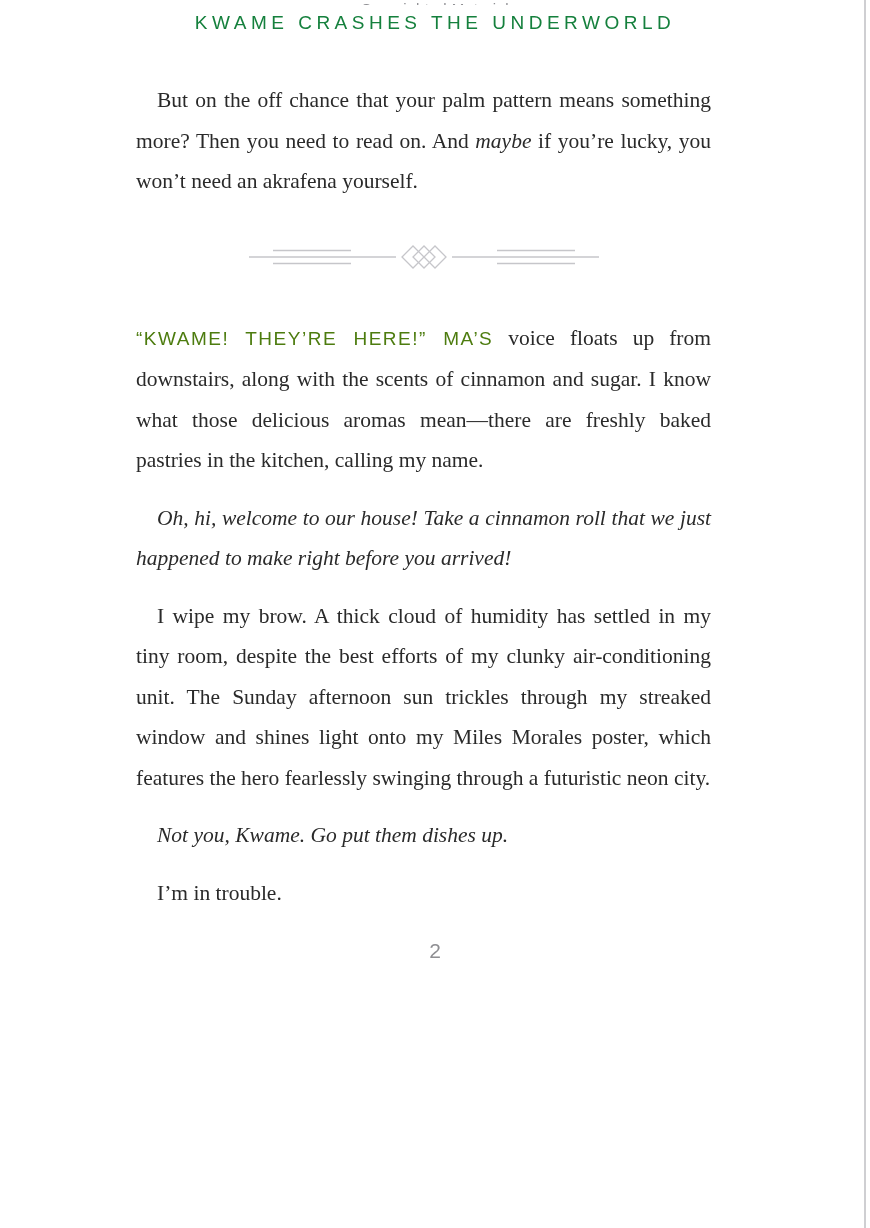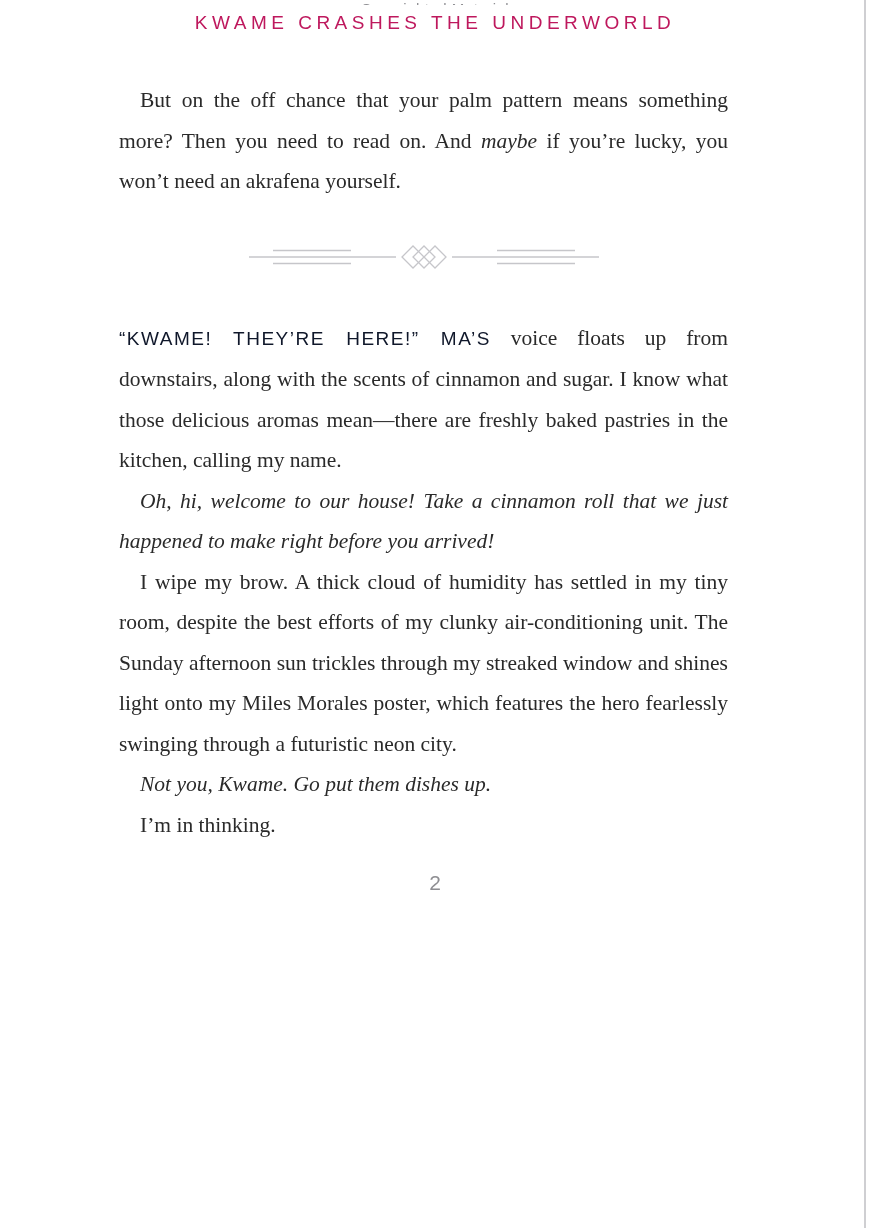--- a/index.html
+++ b/index.html
@@ -42,51 +42,51 @@
     letter-spacing: 0.5px;
   }
   .running-head {
     margin-top: 10px;
     text-align: center;
     font-family: "Liberation Sans", sans-serif;
     font-weight: 400;
     font-size: 19px;
     line-height: 26px;
     letter-spacing: 4.5px;
-    color: #be185d;
+    color: #15803d;
   }
   .text-block {
     margin-left: 119px;
     width: 609px;
     color: #2a2a2a;
     font-size: 21.5px;
     line-height: 40.5px;
     text-align: justify;
   }
   .body-para {
-    margin: 0;
+    margin: 17px;
     padding: 0;
   }
   .body-para.first {
     margin-top: 44px;
   }
   .indent {
     text-indent: 21px;
   }
   .italic-para {
     font-style: italic;
   }
   em {
     font-style: italic;
   }
   .opener-caps {
     font-family: "Liberation Sans", sans-serif;
     font-size: 19px;
     letter-spacing: 1.5px;
-    color: #0f172a;
+    color: #4d7c0f;
   }
   .divider-wrap {
     margin-top: 40px;
     margin-bottom: 46px;
     height: 30px;
     display: flex;
     justify-content: center;
     align-items: center;
   }
   .page-number {
@@ -134,19 +134,19 @@
     <p class="body-para"><span class="opener-caps">“KWAME! THEY’RE HERE!” MA’S</span><span> voice floats up from downstairs, along with the scents of cinnamon and sugar. I know what those delicious aromas mean—there are freshly baked pastries in the kitchen, calling my name.</span></p>
 
 
     <p class="body-para indent italic-para">Oh, hi, welcome to our house! Take a cinnamon roll that we just happened to make right before you arrived!</p>
 
     <p class="body-para indent">I wipe my brow. A thick cloud of humidity has settled in my tiny room, despite the best efforts of my clunky air-conditioning unit. The Sunday afternoon sun trickles through my streaked window and shines light onto my Miles Morales poster, which features the hero fearlessly swinging through a futuristic neon city.</p>
 
     <p class="body-para indent italic-para">Not you, Kwame. Go put them dishes up.</p>
 
 
-    <p class="body-para indent">I’m in thinking.</p>
+    <p class="body-para indent">I’m in trouble.</p>
 
   </div>
 
   <div class="page-number">2</div>
 
 </div>
 
 </body></html>

